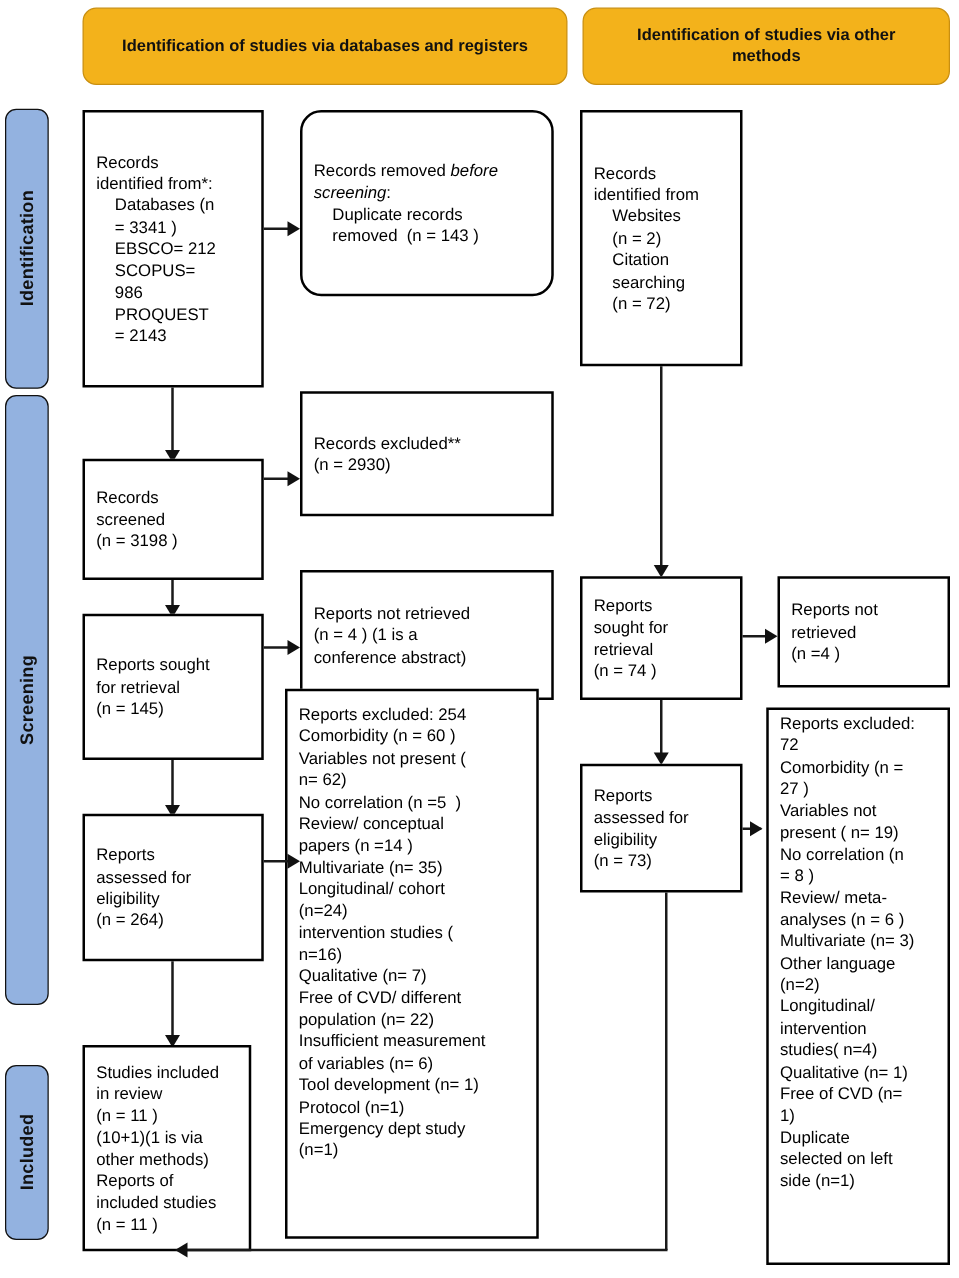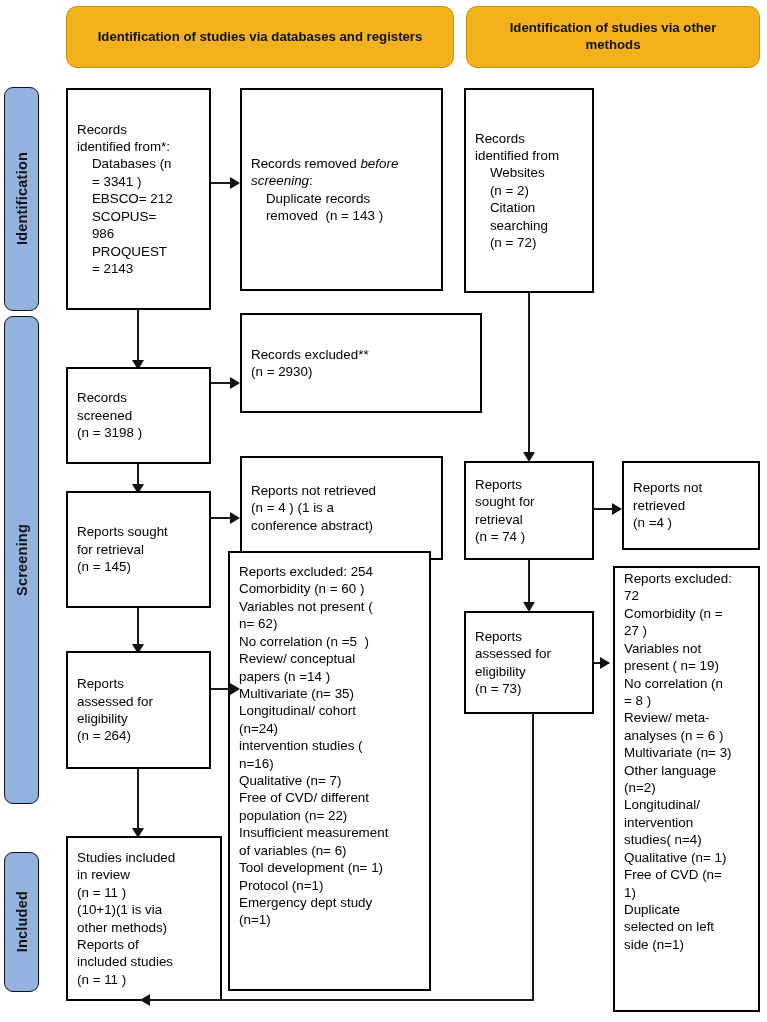--- a/index.html
+++ b/index.html
@@ -135,21 +135,21 @@
 identified from*:
     Databases (n
     = 3341 )
     EBSCO= 212
     SCOPUS=
     986
     PROQUEST
     = 2143</span>
   </div>
 
-  <div class="node" style="left:240px; top:88px; width:203px; height:203px;">
+  <div class="node" style="left:240px; top:88px; width:203px; height:149px;border-radius:17px;">
     <span class="node-text">Records removed <i>before</i>
 <i>screening</i>:
     Duplicate records
     removed  (n = 143 )</span>
   </div>
 
   <div class="node" style="left:464px; top:88px; width:130px; height:205px;">
     <span class="node-text">Records
 identified from
     Websites
@@ -164,21 +164,21 @@
 
   <div class="line-v" style="left:137px; top:310px; width:1.7px; height:54px;"></div>
   <div class="arrow arrow-down" style="left:132px; top:360px;"></div>
 
   <div class="node" style="left:66px; top:367px; width:145px; height:97px;">
     <span class="node-text">Records
 screened
 (n = 3198 )</span>
   </div>
 
-  <div class="node" style="left:240px; top:313px; width:242px; height:100px;">
+  <div class="node" style="left:240px; top:313px; width:203px; height:100px;">
     <span class="node-text">Records excluded**
 (n = 2930)</span>
   </div>
 
   <div class="line-h" style="left:211px; top:382px; width:21px;"></div>
   <div class="arrow arrow-right" style="left:230px; top:377px;"></div>
 
   <div class="line-v" style="left:137px; top:464px; width:1.7px; height:24px;"></div>
   <div class="arrow arrow-down" style="left:132px; top:484px;"></div>
 
@@ -230,21 +230,21 @@
 Emergency dept study
 (n=1)</span>
   </div>
 
   <div class="line-h" style="left:211px; top:688px; width:21px;"></div>
   <div class="arrow arrow-right" style="left:230px; top:683px;"></div>
 
   <div class="line-v" style="left:137px; top:769px; width:1.7px; height:64px;"></div>
   <div class="arrow arrow-down" style="left:132px; top:828px;"></div>
 
-  <div class="node" style="left:66px; top:836px; width:156px; height:165px;">
+  <div class="node" style="left:66px; top:836px; width:135px; height:165px;">
     <span class="node-text">Studies included
 in review
 (n = 11 )
 (10+1)(1 is via
 other methods)
 Reports of
 included studies
 (n = 11 )</span>
   </div>
 

